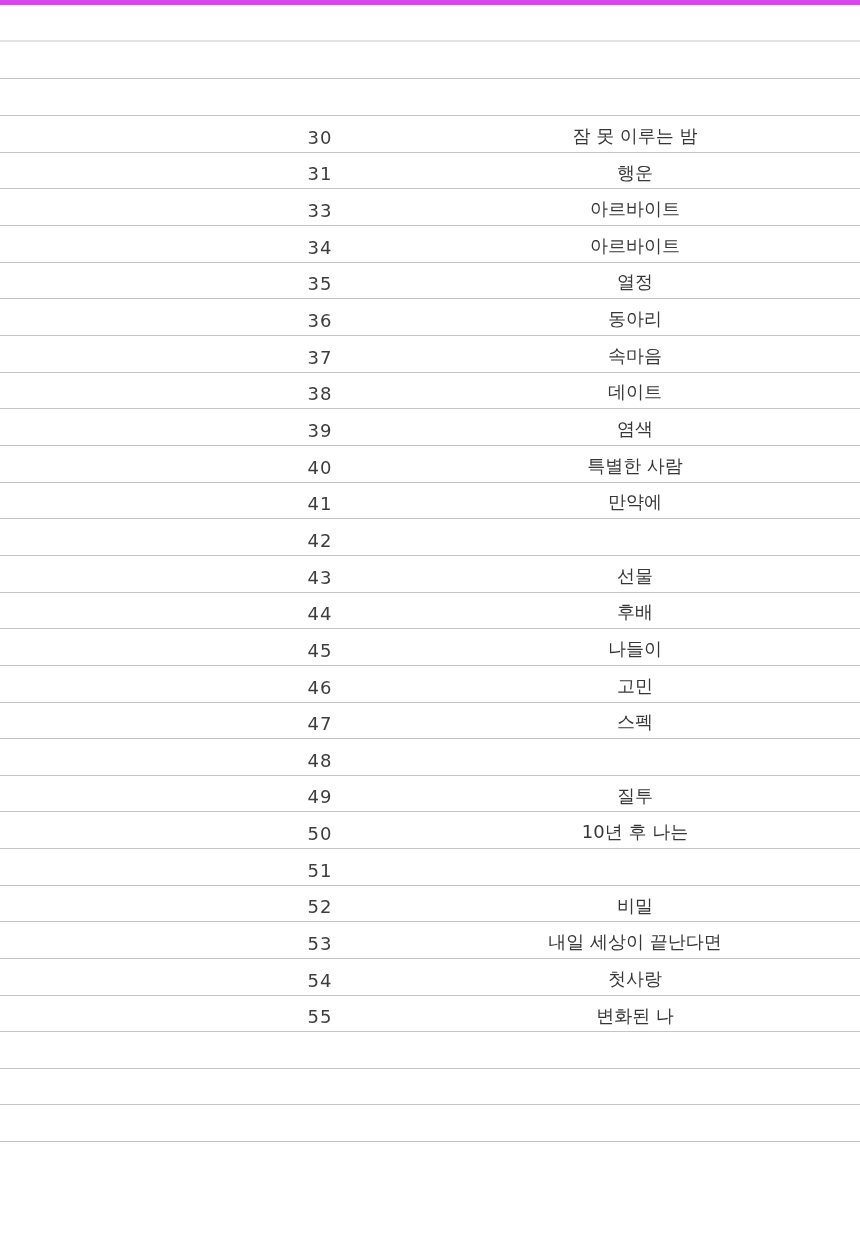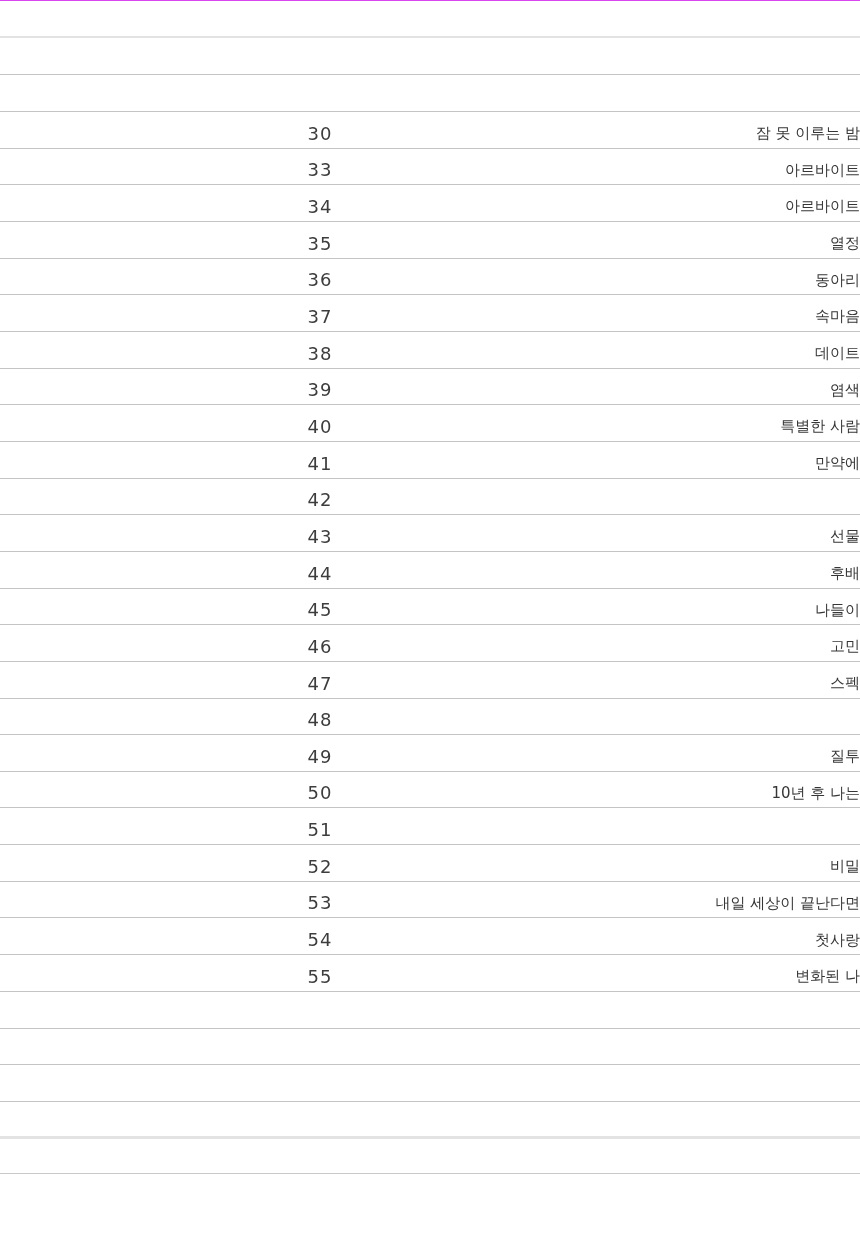--- a/index.html
+++ b/index.html
@@ -7,21 +7,21 @@
     padding: 0;
     background: #ffffff;
     font-family: "DejaVu Sans", "Liberation Sans", sans-serif;
   }
   .page {
     position: relative;
     width: 860px;
     height: 1174px;
     box-sizing: border-box;
     background: #ffffff;
-    border-top: 1px solid #d946ef;
+    border-top: 5px solid #d946ef;
     overflow: hidden;
   }
   .row {
     position: relative;
     box-sizing: border-box;
     width: 100%;
     border-bottom: 1px solid #c4c4c4;
   }
   
   .row.top-a { height: 37px; border-bottom: 2px solid #e3e3e3; }
@@ -38,22 +38,22 @@
     font-size: 18px;
     letter-spacing: 1px;
     color: #3d3d3d;
     line-height: 1;
   }
   .title {
     position: absolute;
     left: 410px;
     width: 450px;
     bottom: 6px;
-    text-align: right;
-    font-size: 15px;
+    text-align: center;
+    font-size: 18px;
     color: #363636;
     line-height: 1.1;
     white-space: nowrap;
   }
   
   .row.bot-a { height: 37px; }
   .row.bot-b { height: 36px; }
   .row.bot-c { height: 37px; }
   .row.bot-d { height: 37px; border-bottom: 3px solid #e3e3e3; }
   .row.bot-e { height: 34px; border-bottom: none; }
@@ -70,20 +70,24 @@
   <div class="row top-a"></div>
   <div class="row top-b"></div>
   <div class="row top-c"></div>
 
   <div id="entries">
   <div class="row entry">
     <span class="num">30</span>
     <span class="title">잠 못 이루는 밤</span>
   </div>
 
+  <div class="row entry">
+    <span class="num">31</span>
+    <span class="title">행운</span>
+  </div>
 
 
   <div class="row entry">
     <span class="num">33</span>
     <span class="title">아르바이트</span>
   </div>
 
   <div class="row entry">
     <span class="num">34</span>
     <span class="title">아르바이트</span>

